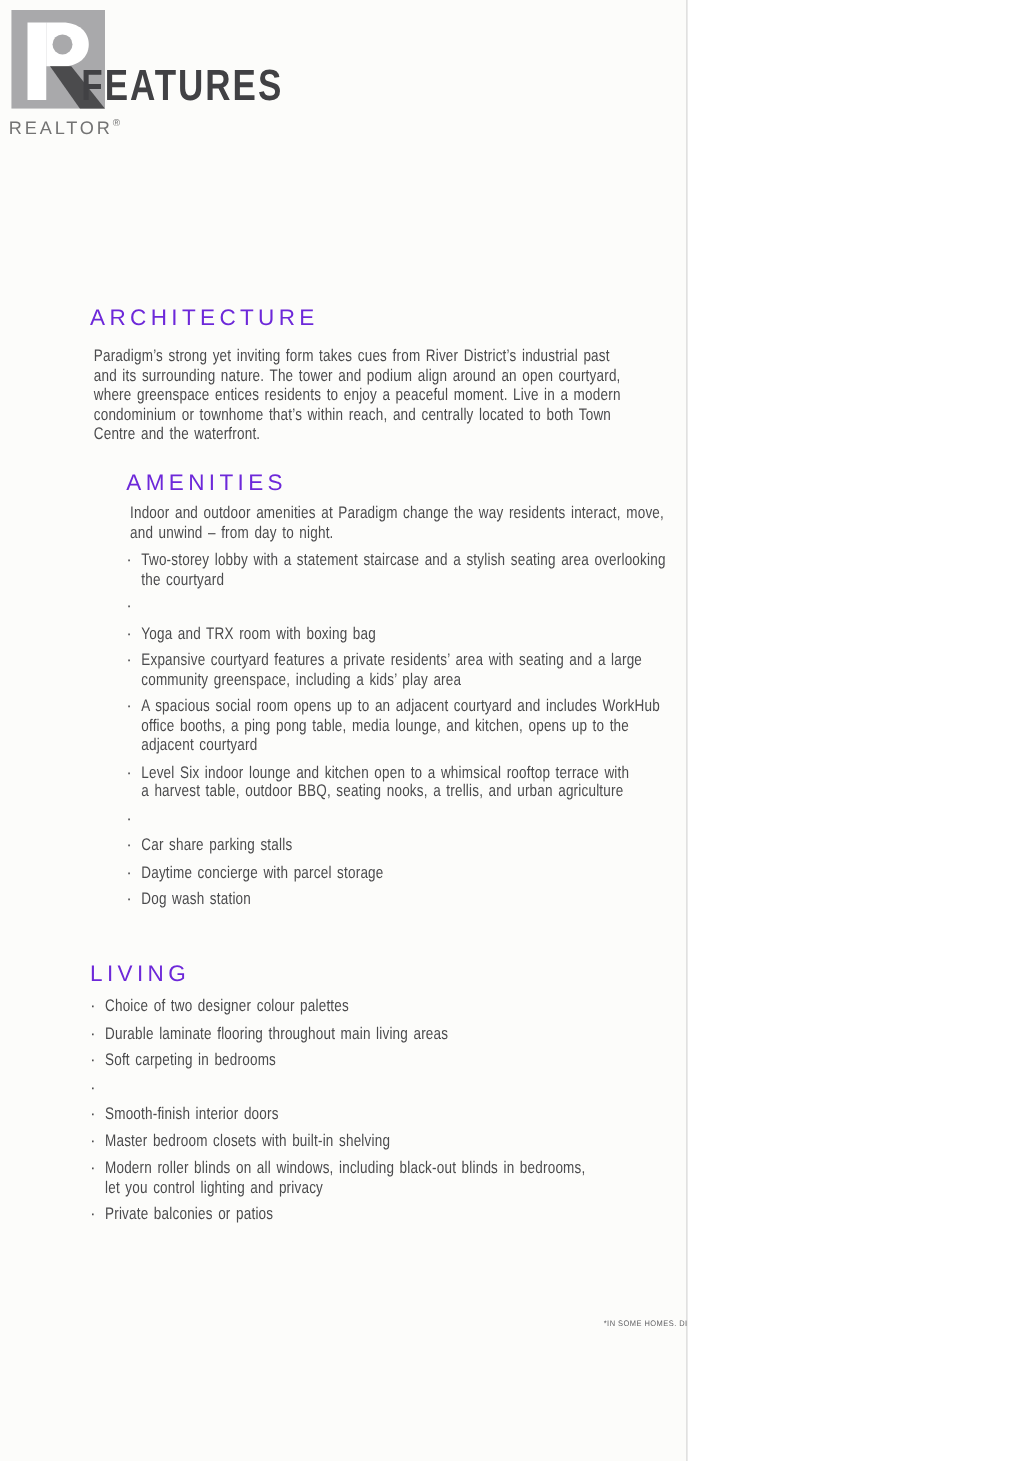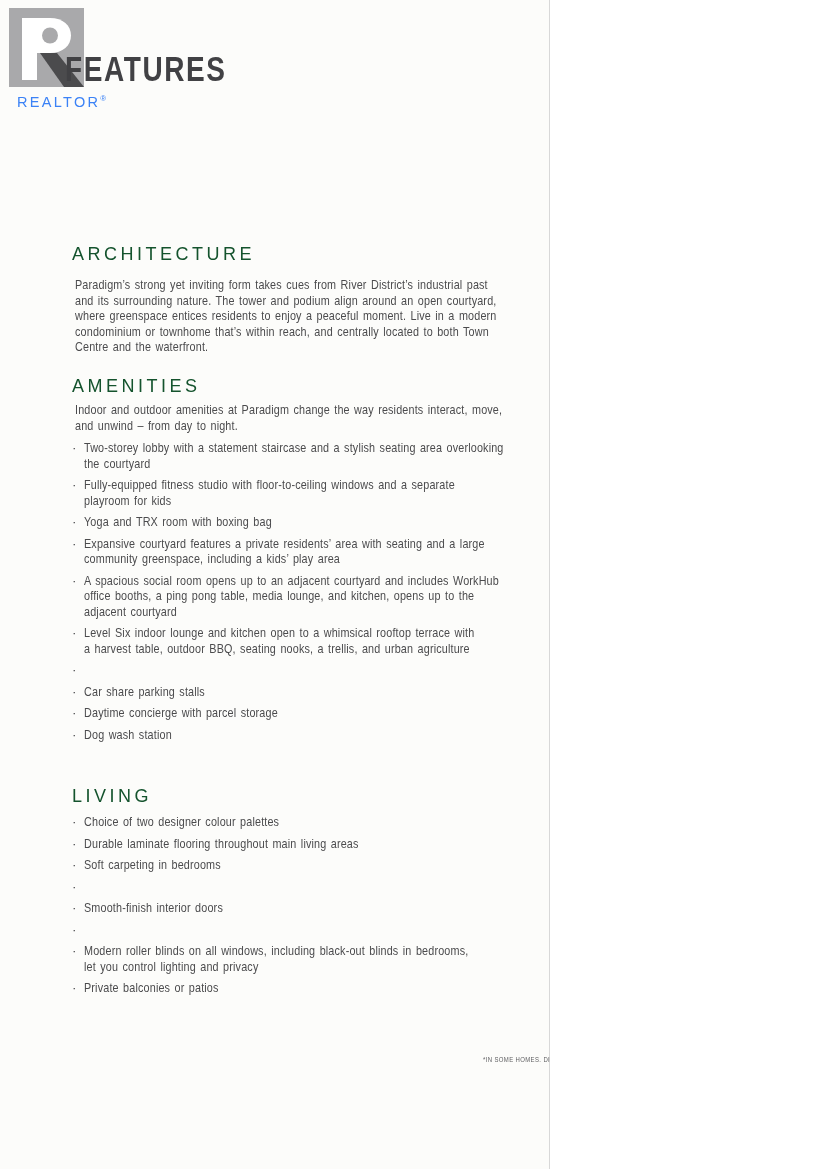--- a/index.html
+++ b/index.html
@@ -20,44 +20,44 @@
     left: 0; top: 0;
     width: 550px; height: 1169px;
     background: #fcfcfa;
     border-right: 1px solid #d8d8d8;
   }
 
   
   .logo-svg { position: absolute; left: 9px; top: 8px; }
 
   .wordmark {
-    position: absolute; left: 17px; top: 94px;
+    position: absolute; left: 7px; top: 94px;
     font-size: 14.5px; letter-spacing: 2.3px;
-    color: #3b82f6; white-space: nowrap;
+    color: #737373; white-space: nowrap;
   }
   .wordmark sup { font-size: 8px; letter-spacing: 0; }
 
   .page-title {
     position: absolute; left: 65px; top: 51px;
     font-size: 35px; font-weight: bold; line-height: 35px;
     letter-spacing: 2px; color: #414144;
     white-space: nowrap;
     transform: scaleX(0.8); transform-origin: 0 50%;
     z-index: 2;
   }
 
   
   .section { position: absolute; left: 72px; white-space: nowrap; }
   .section-architecture { top: 244px; }
-  .section-amenities    { top: 376px; }
-  .section-living       { top: 786px; }
+  .section-amenities    { top: 376px; margin-left: 29px; }
+  .section-living       { top: 769px; }
 
   .heading {
     font-size: 18px; line-height: 20px; font-weight: 400;
-    letter-spacing: 3.5px; color: #14532d; white-space: nowrap;
+    letter-spacing: 3.5px; color: #6d28d9; white-space: nowrap;
   }
 
   .tline {
     font-size: 13.5px; line-height: 15.5px;
     letter-spacing: 0.2px; word-spacing: 1.5px;
     color: #4b4b4d; white-space: nowrap;
     transform: scaleX(0.8); transform-origin: 0 50%;
   }
 
   .paragraph { margin-top: 13px; margin-left: 3px; }
@@ -117,24 +117,20 @@
       <div class="bullet-list">
           <div class="bullet">
             <span class="dot">·</span>
             <div class="blines">
               <div class="tline">Two-storey lobby with a statement staircase and a stylish seating area overlooking</div>
               <div class="tline">the courtyard</div>
             </div>
           </div>
           <div class="bullet">
             <span class="dot">·</span>
-            <div class="blines">
-              <div class="tline">Fully-equipped fitness studio with floor-to-ceiling windows and a separate</div>
-              <div class="tline">playroom for kids</div>
-            </div>
           </div>
           <div class="bullet">
             <span class="dot">·</span>
             <div class="blines">
               <div class="tline">Yoga and TRX room with boxing bag</div>
             </div>
           </div>
           <div class="bullet">
             <span class="dot">·</span>
             <div class="blines">
@@ -206,20 +202,23 @@
             <span class="dot">·</span>
           </div>
           <div class="bullet">
             <span class="dot">·</span>
             <div class="blines">
               <div class="tline">Smooth-finish interior doors</div>
             </div>
           </div>
           <div class="bullet">
             <span class="dot">·</span>
+            <div class="blines">
+              <div class="tline">Master bedroom closets with built-in shelving</div>
+            </div>
           </div>
           <div class="bullet">
             <span class="dot">·</span>
             <div class="blines">
               <div class="tline">Modern roller blinds on all windows, including black-out blinds in bedrooms,</div>
               <div class="tline">let you control lighting and privacy</div>
             </div>
           </div>
           <div class="bullet">
             <span class="dot">·</span>

